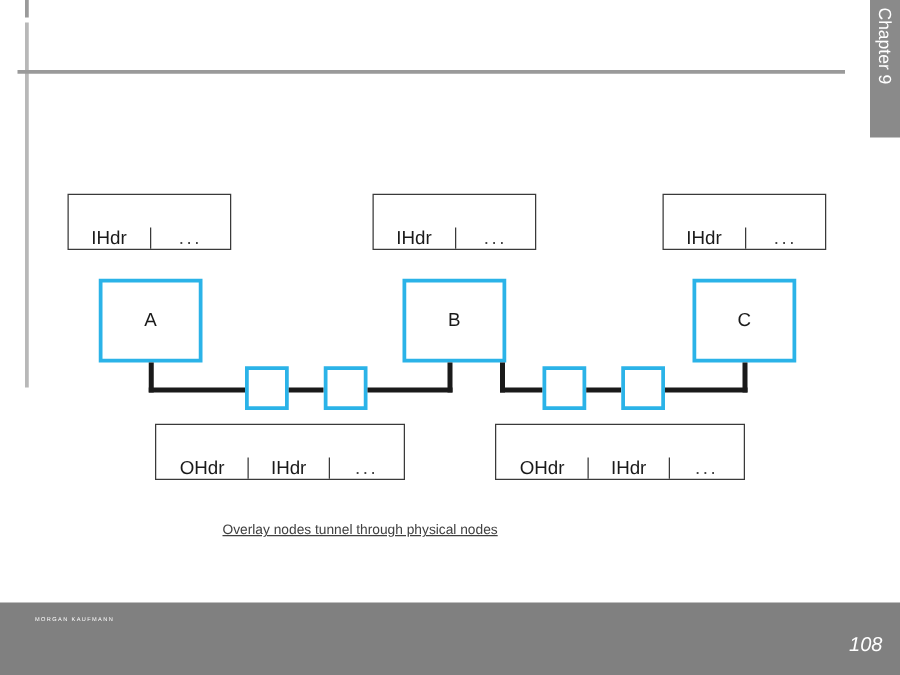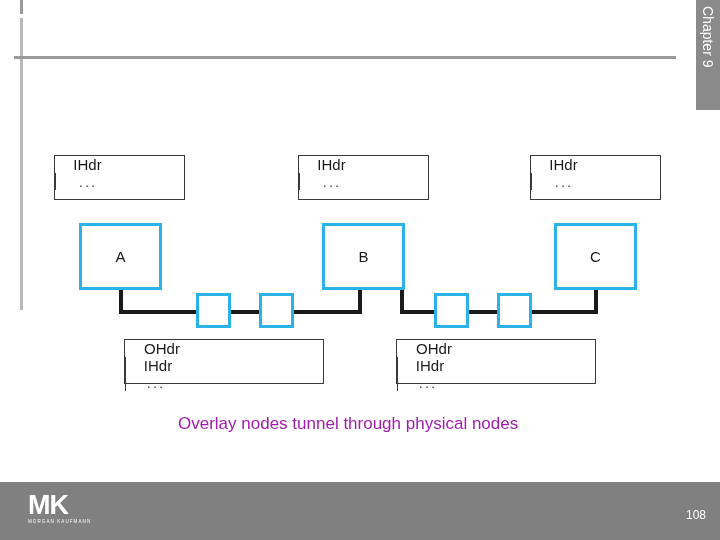--- a/index.html
+++ b/index.html
@@ -92,22 +92,21 @@
     width: 720px;
     height: 270px;
   }
 
   .pkt {
     position: absolute;
     border: 1px solid #3a3a3a;
     background: #ffffff;
     box-sizing: border-box;
     display: flex;
-    align-items: flex-start;
-    flex-direction: column;
+    align-items: flex-end;
   }
   .pkt .cell {
     display: flex;
     align-items: center;
     justify-content: center;
     font-size: 15px;
     color: #1a1a1a;
     box-sizing: border-box;
   }
   .pkt .cell + .cell {
@@ -140,23 +139,24 @@
     position: absolute;
     background: #1a1a1a;
   }
 
   
   .caption {
     position: absolute;
     left: 178px;
     top: 412px;
     width: 380px;
-    font-size: 17px;
+    font-size: 11px;
     line-height: 24px;
-    color: #a21caf;
+    color: #404040;
+    text-decoration: underline;
   }
 
   
   .footer {
     position: absolute;
     left: 0;
     bottom: 0;
     width: 720px;
     height: 58px;
     background: #808080;
@@ -179,21 +179,22 @@
     font-size: 4.5px;
     letter-spacing: 1.1px;
     line-height: 6px;
     margin-top: 1px;
   }
   .page-num {
     position: absolute;
     right: 14px;
     top: 26px;
     color: #ffffff;
-    font-size: 12px;
+    font-size: 16px;
+    font-style: italic;
   }
 </style>
 </head>
 <body>
 
 <div class="chapter-bar">
   <div class="chapter-text">Chapter 9</div>
 </div>
 
 <div class="title-area">
@@ -256,17 +257,16 @@
     <div class="cell" style="width:74px;">OHdr</div>
     <div class="cell" style="width:65px;">IHdr</div>
     <div class="cell dots" style="width:61px;">...</div>
   </div>
 </div>
 
 <div class="caption">Overlay nodes tunnel through physical nodes</div>
 
 <div class="footer">
   <div class="footer-logo">
-    <div class="mk">MK</div>
     <div class="mk-sub">MORGAN KAUFMANN</div>
   </div>
   <div class="page-num">108</div>
 </div>
 
 </body></html>

